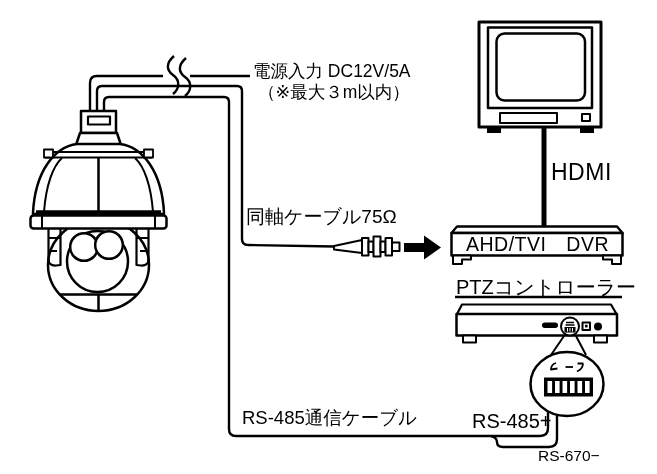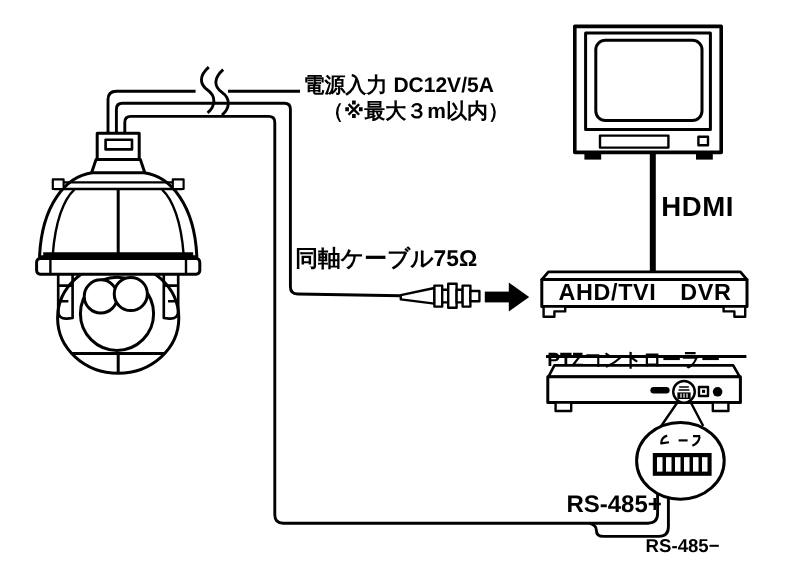--- a/index.html
+++ b/index.html
@@ -7,34 +7,34 @@
     position:relative;
     width:657px;height:474px;
     background:#ffffff;
     font-family:"Liberation Sans","DejaVu Sans",sans-serif;
     overflow:hidden;
   }
   .art{position:absolute;left:0;top:0;}
   .lbl{
     position:absolute;
     color:#000;
-    font-weight:bold;
+    font-weight:normal;
     white-space:nowrap;
     line-height:1.18;
   }
   .lbl-power{left:253px;top:61px;font-size:17.5px;}
-  .lbl-power .l2{margin-left:16px;}
+  .lbl-power .l2{margin-left:5px;}
   .lbl-coax{left:246px;top:206px;font-size:19px;}
   .lbl-hdmi{left:551px;top:159px;font-size:23px;letter-spacing:.5px;}
   .lbl-dvr{
     left:452px;top:233px;width:171px;height:23px;
     font-size:19.5px;line-height:23px;text-align:center;
     word-spacing:14px;letter-spacing:.5px;
   }
-  .lbl-ptz{left:456px;top:292px;font-size:16px;}
+  .lbl-ptz{left:456px;top:276px;font-size:20px;}
   .lbl-rs485cable{left:242px;top:407px;font-size:18.5px;}
   .lbl-rsplus{left:472px;top:410px;font-size:20px;}
   .lbl-rsminus{left:538px;top:447px;font-size:15.5px;}
 </style>
 </head>
 <body>
 
 <div class="canvas">
 
   <svg class="art" width="657" height="474" viewBox="0 0 657 474">
@@ -168,18 +168,19 @@
   </div>
 
   <div class="lbl lbl-coax">同軸ケーブル75Ω</div>
 
   <div class="lbl lbl-dvr">AHD/TVI DVR</div>
 
   <div class="lbl lbl-hdmi">HDMI</div>
 
   <div class="lbl lbl-ptz">PTZコントローラー</div>
 
+  <div class="lbl lbl-rs485cable">RS-485通信ケーブル</div>
 
   <div class="lbl lbl-rsplus">RS-485+</div>
 
-  <div class="lbl lbl-rsminus">RS-485−</div>
+  <div class="lbl lbl-rsminus">RS-670−</div>
 
 </div>
 
 </body></html>

